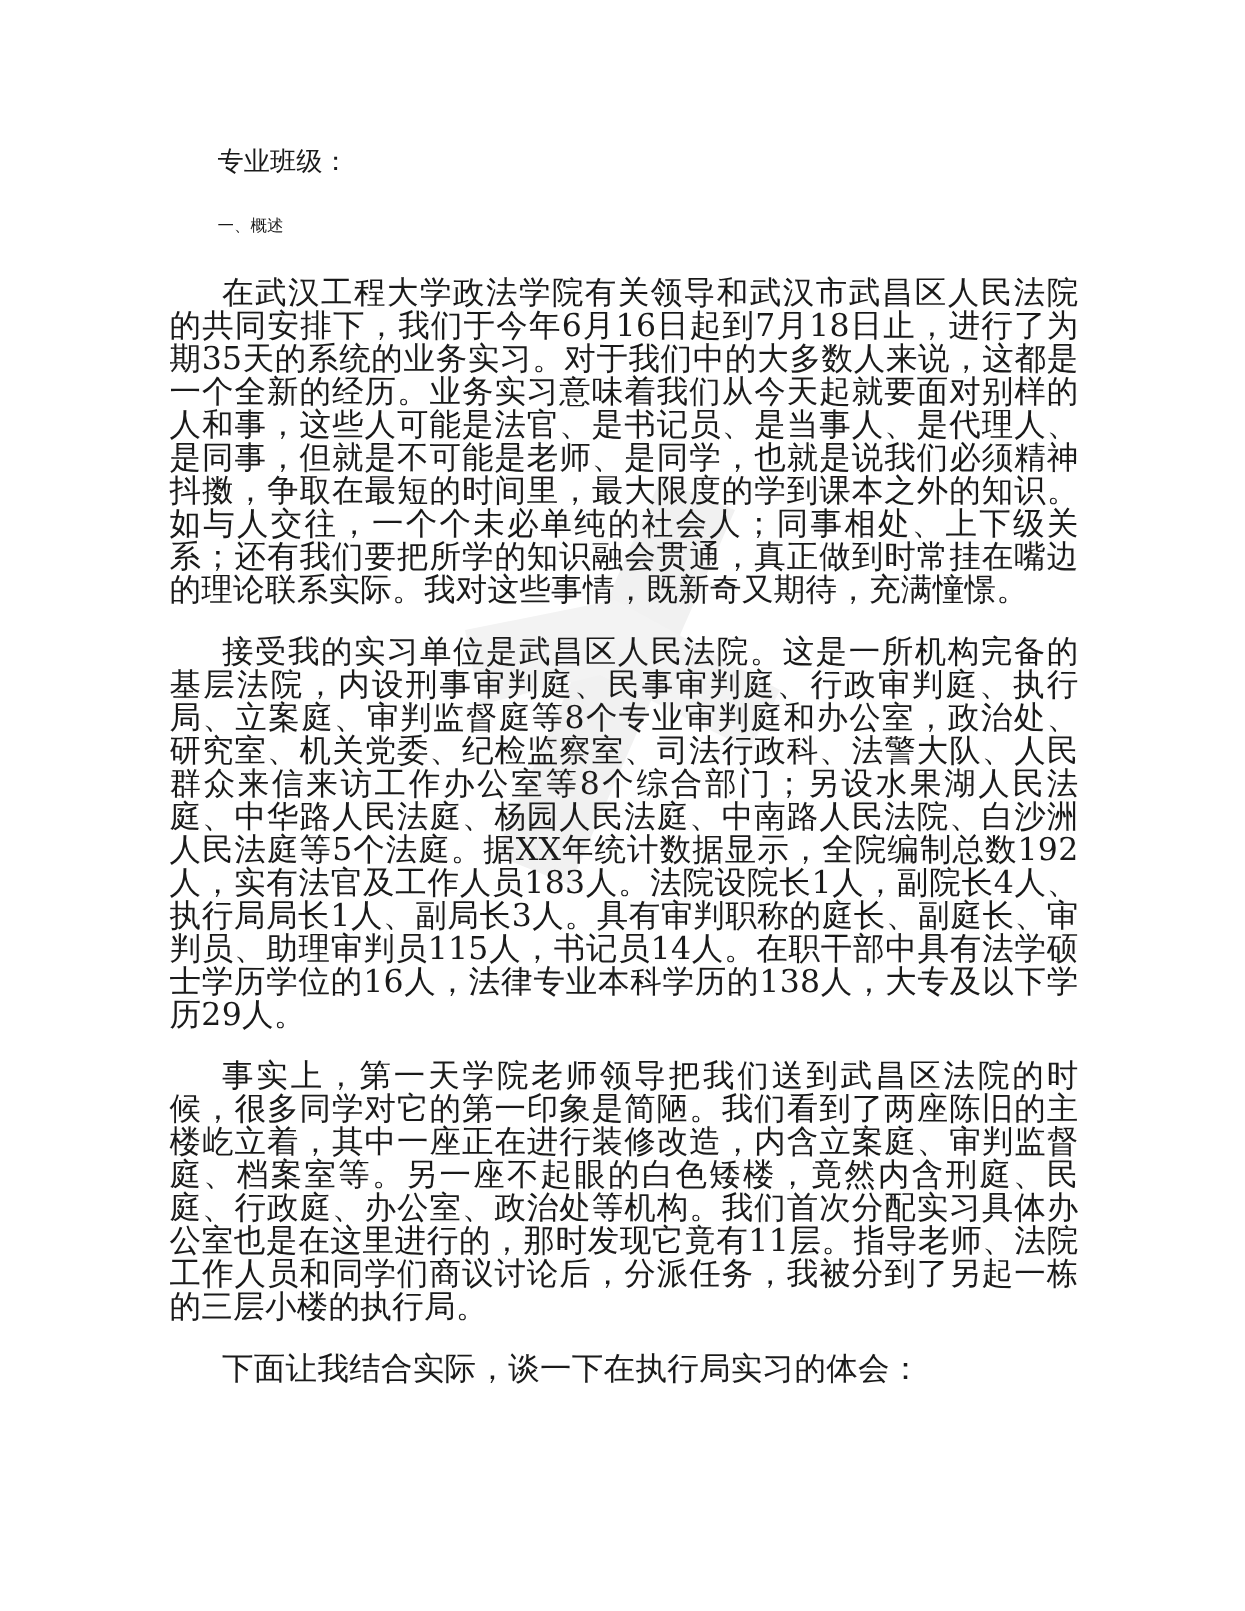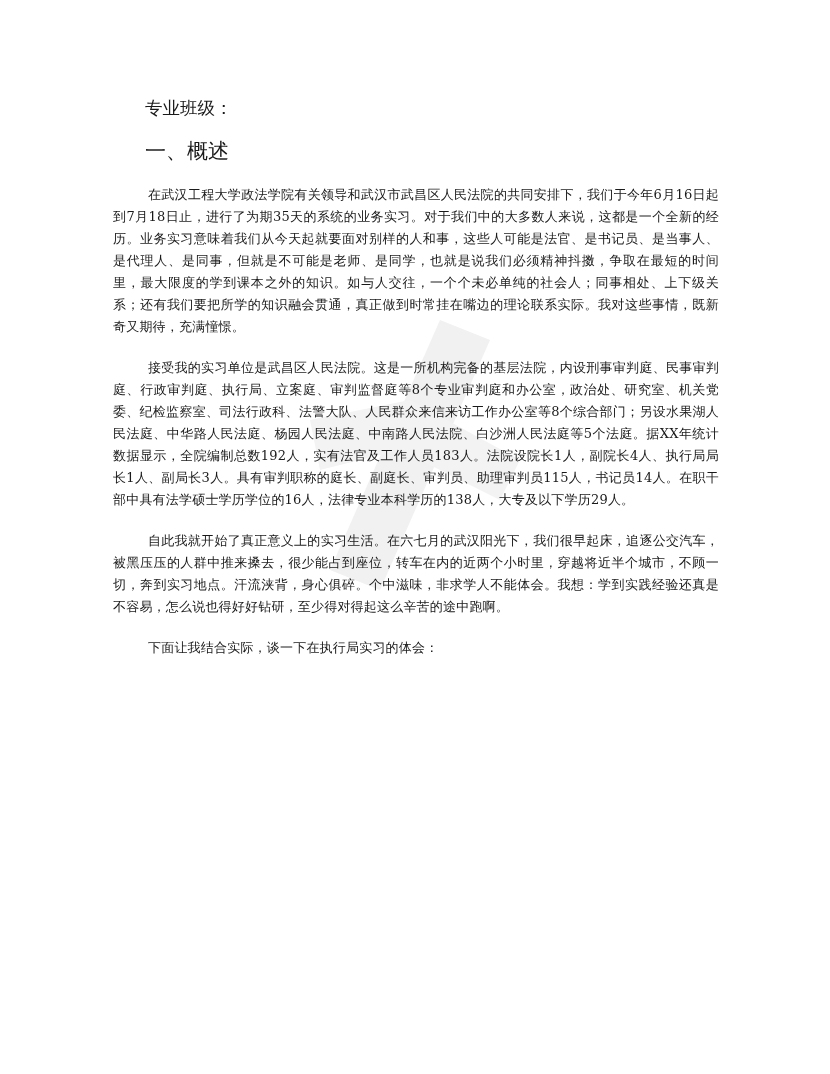--- a/index.html
+++ b/index.html
@@ -12,36 +12,36 @@
   .watermark {
     position: absolute; left: 290px; top: 300px; width: 260px; height: 320px;
     pointer-events: none;
   }
   .content {
     position: absolute; left: 113px; top: 97px; width: 606px;
   }
   .meta-line {
     font-size: 17.5px; line-height: 22px; margin: 0 0 21px 32px; white-space: nowrap;
   }
-  .section-title { font-size: 21px; line-height: 22px; margin: 0 0 22px 32px; }
+  .section-title { font-size: 11px; line-height: 22px; margin: 0 0 22px 32px; }
   .para {
-    font-size: 13px; line-height: 22px; margin: 0 0 19px 0;
+    font-size: 21px; line-height: 22px; margin: 0 0 19px 0;
     text-indent: 35px; text-align: justify; letter-spacing: 0.2px;
   }
 </style>
 </head>
 <body>
 
 <div class="page">
   <svg class="watermark" viewBox="0 0 260 320">
     <path d="M150 20 L200 40 L90 290 L40 270 Z" fill="#f1f1f1"></path>
     <path d="M20 120 L120 100 L230 160 L210 200 L110 150 L30 170 Z" fill="#f3f3f3"></path>
   </svg>
 
   <div class="content">
     <p class="meta-line"><span>专业班级：</span><span></span></p>
     <p class="section-title">一、概述</p>
     <p class="para">在武汉工程大学政法学院有关领导和武汉市武昌区人民法院的共同安排下，我们于今年6月16日起到7月18日止，进行了为期35天的系统的业务实习。对于我们中的大多数人来说，这都是一个全新的经历。业务实习意味着我们从今天起就要面对别样的人和事，这些人可能是法官、是书记员、是当事人、是代理人、是同事，但就是不可能是老师、是同学，也就是说我们必须精神抖擞，争取在最短的时间里，最大限度的学到课本之外的知识。如与人交往，一个个未必单纯的社会人；同事相处、上下级关系；还有我们要把所学的知识融会贯通，真正做到时常挂在嘴边的理论联系实际。我对这些事情，既新奇又期待，充满憧憬。</p>
     <p class="para">接受我的实习单位是武昌区人民法院。这是一所机构完备的基层法院，内设刑事审判庭、民事审判庭、行政审判庭、执行局、立案庭、审判监督庭等8个专业审判庭和办公室，政治处、研究室、机关党委、纪检监察室、司法行政科、法警大队、人民群众来信来访工作办公室等8个综合部门；另设水果湖人民法庭、中华路人民法庭、杨园人民法庭、中南路人民法院、白沙洲人民法庭等5个法庭。据XX年统计数据显示，全院编制总数192人，实有法官及工作人员183人。法院设院长1人，副院长4人、执行局局长1人、副局长3人。具有审判职称的庭长、副庭长、审判员、助理审判员115人，书记员14人。在职干部中具有法学硕士学历学位的16人，法律专业本科学历的138人，大专及以下学历29人。</p>
-    <p class="para">自此我就开始了真正意义上的实习生活。在六七月的武汉阳光下，我们很早起床，追逐公交汽车，被黑压压的人群中推来搡去，很少能占到座位，转车在内的近两个小时里，穿越将近半个城市，不顾一切，奔到实习地点。汗流浃背，身心俱碎。个中滋味，非求学人不能体会。我想：学到实践经验还真是不容易，怎么说也得好好钻研，至少得对得起这么辛苦的途中跑啊。</p>
+    <p class="para">事实上，第一天学院老师领导把我们送到武昌区法院的时候，很多同学对它的第一印象是简陋。我们看到了两座陈旧的主楼屹立着，其中一座正在进行装修改造，内含立案庭、审判监督庭、档案室等。另一座不起眼的白色矮楼，竟然内含刑庭、民庭、行政庭、办公室、政治处等机构。我们首次分配实习具体办公室也是在这里进行的，那时发现它竟有11层。指导老师、法院工作人员和同学们商议讨论后，分派任务，我被分到了另起一栋的三层小楼的执行局。</p>
     <p class="para">下面让我结合实际，谈一下在执行局实习的体会：</p>
   </div>
 </div>
 
 </body></html>

